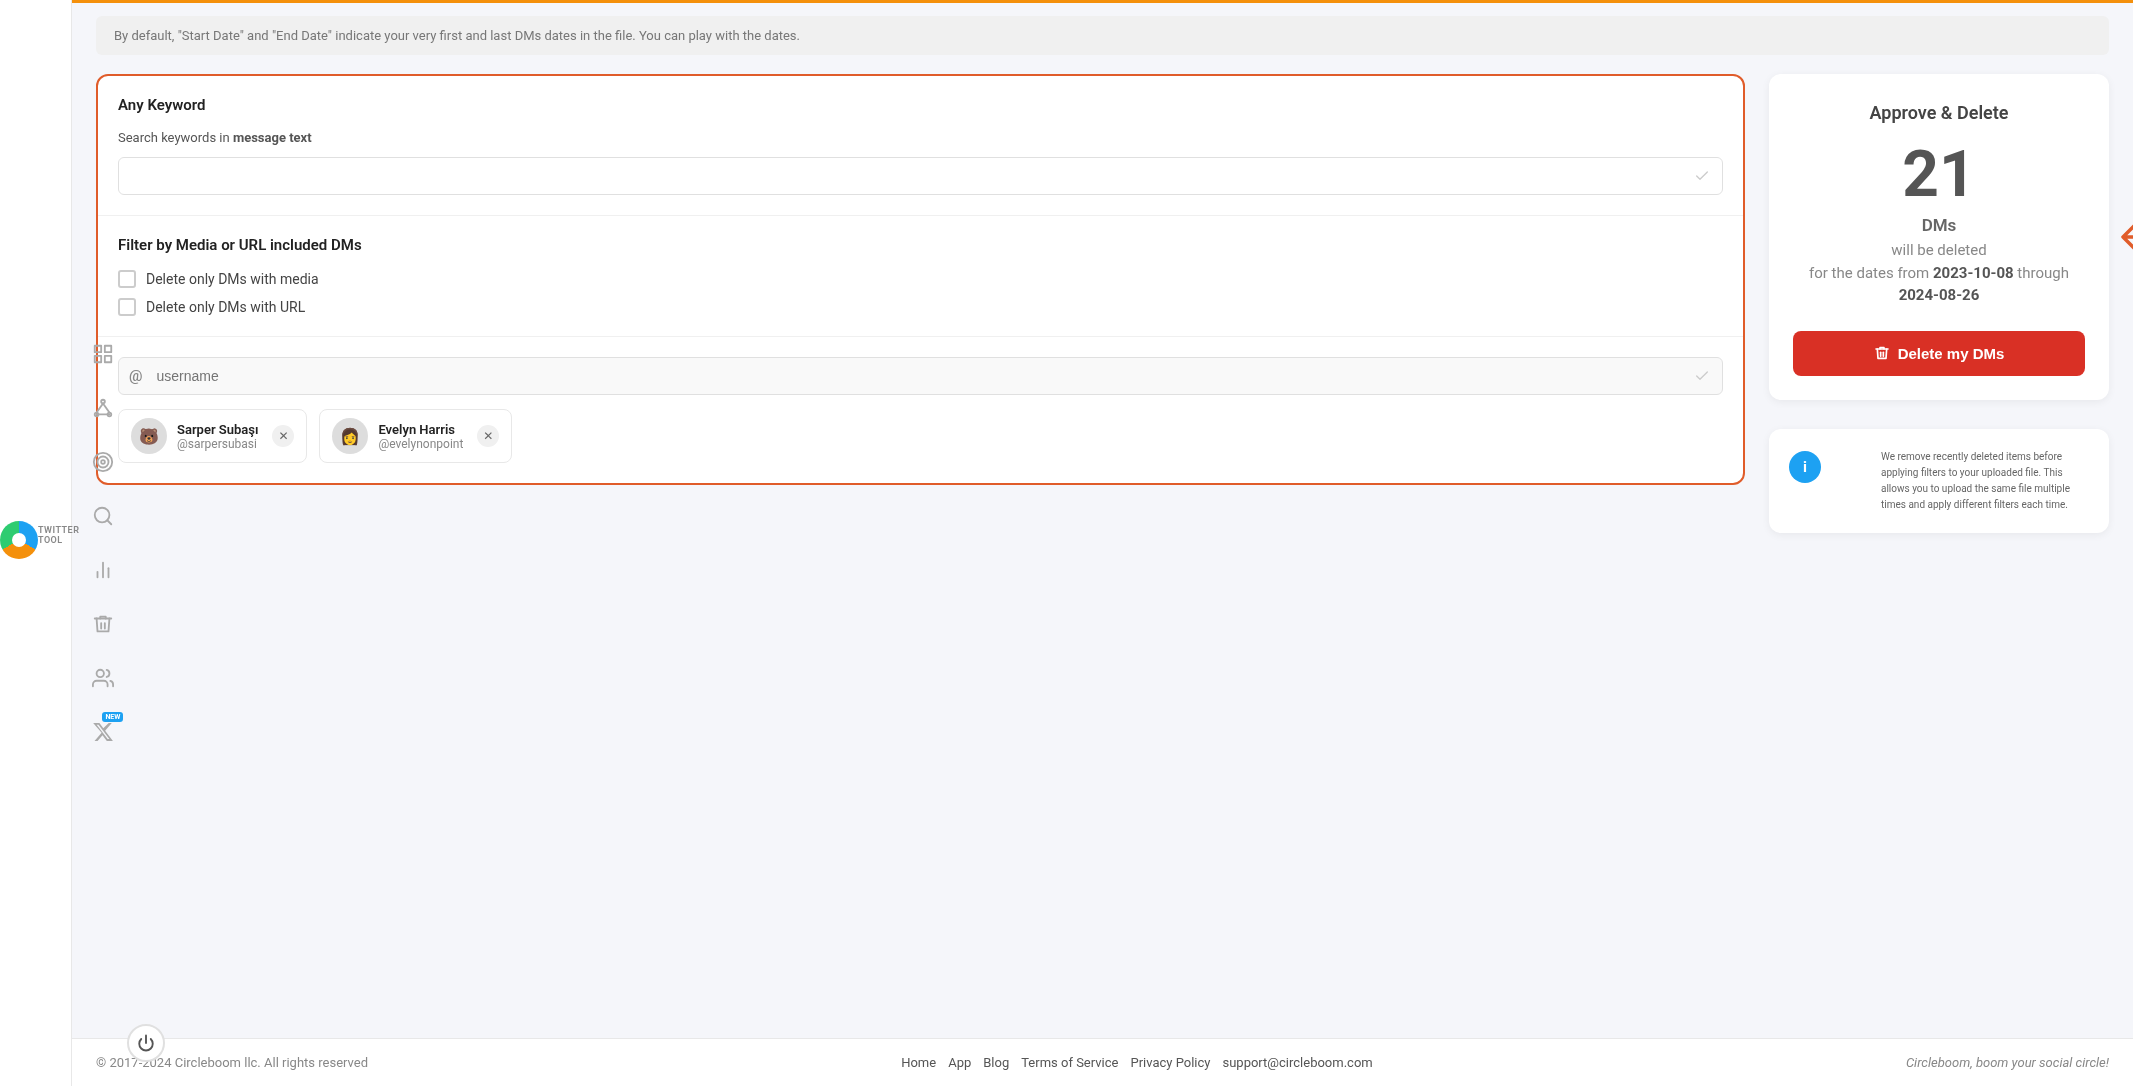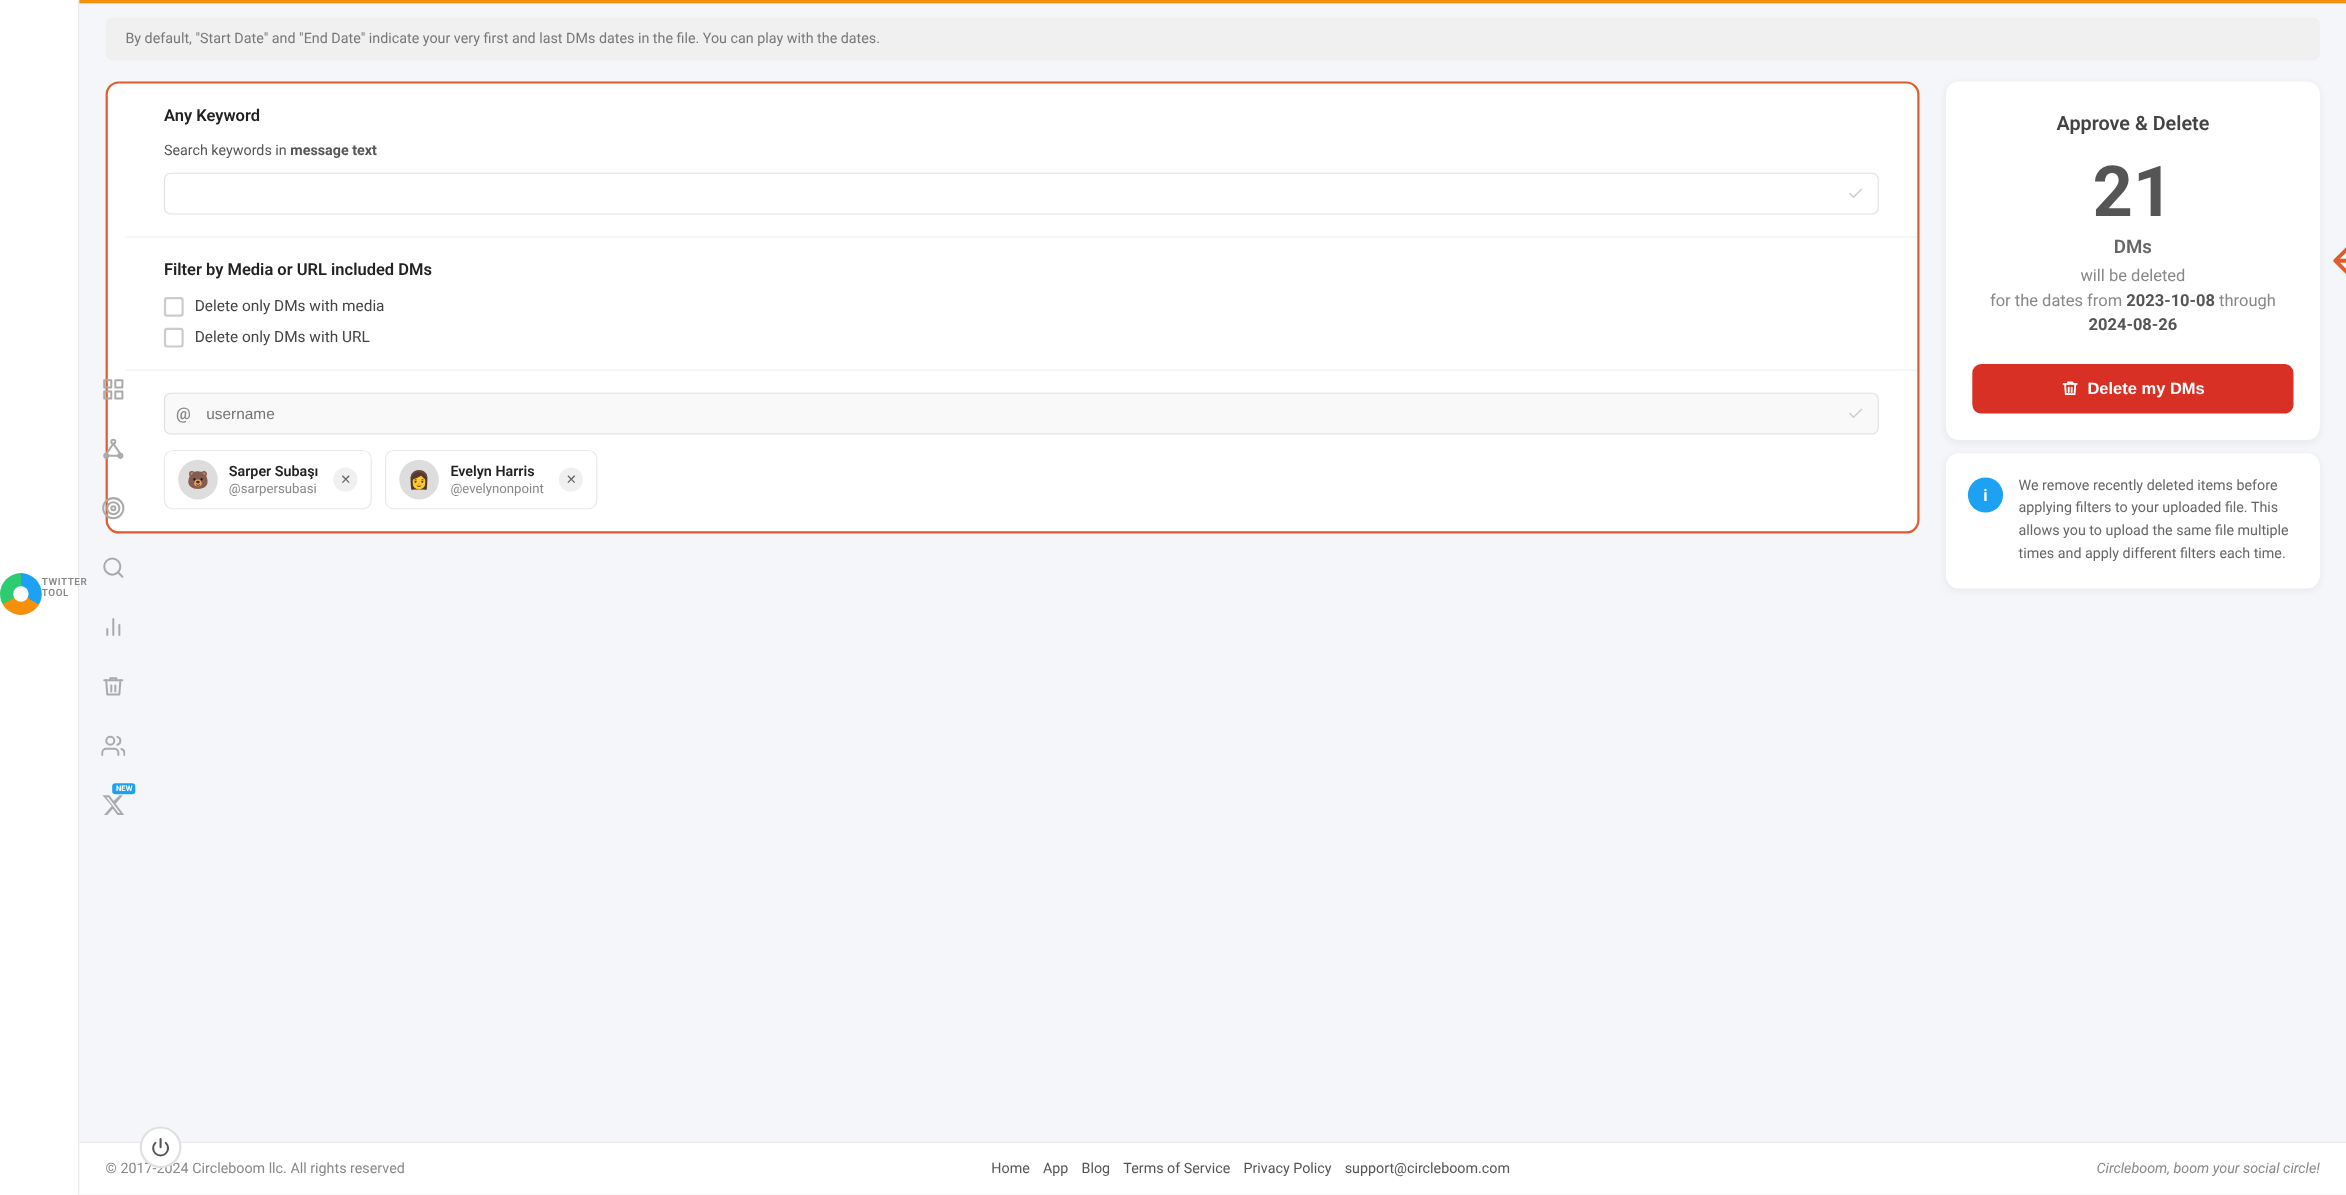--- a/index.html
+++ b/index.html
@@ -147,23 +147,22 @@
     
     .filters-panel {
       flex: 1;
       border: 2px solid #e05c2a;
       border-radius: 12px;
       overflow: hidden;
       background: #fff;
     }
 
     .filter-section {
-      padding: 20px 35px;
+      padding: 20px 20px;
       border-bottom: 1px solid #f0f0f0;
-      margin-left: 16px;
     }
     .filter-section:last-child {
       border-bottom: none;
     }
 
     .filter-section-title {
       font-size: 15px;
       font-weight: 600;
       color: #222;
       margin-bottom: 16px;
@@ -302,21 +301,21 @@
       font-size: 12px;
       margin-left: 4px;
     }
 
     
     .right-panel {
       width: 340px;
       flex-shrink: 0;
       display: flex;
       flex-direction: column;
-      gap: 12px;
+      gap: 29px;
     }
 
     .approve-card {
       background: #fff;
       border-radius: 12px;
       padding: 28px 24px 24px;
       text-align: center;
       box-shadow: 0 2px 8px rgba(0,0,0,0.06);
       position: relative;
     }
@@ -393,23 +392,24 @@
       color: #fff;
       display: flex;
       align-items: center;
       justify-content: center;
       font-size: 15px;
       font-weight: 700;
       flex-shrink: 0;
       margin-top: 2px;
     }
     .info-text {
-      font-size: 13px;
+      font-size: 10px;
       color: #666;
       line-height: 1.6;
+      margin-left: 46px;
     }
 
     
     .footer {
       background: #fff;
       border-top: 1px solid #e8e8e8;
       margin: 24px -24px 0;
       padding: 16px 24px;
       display: flex;
       align-items: center;

